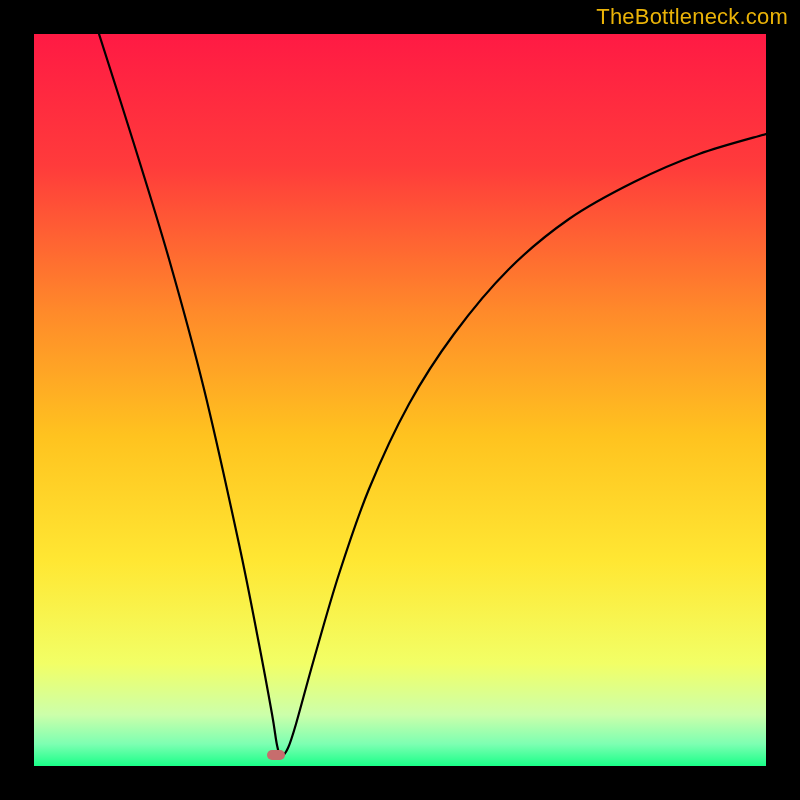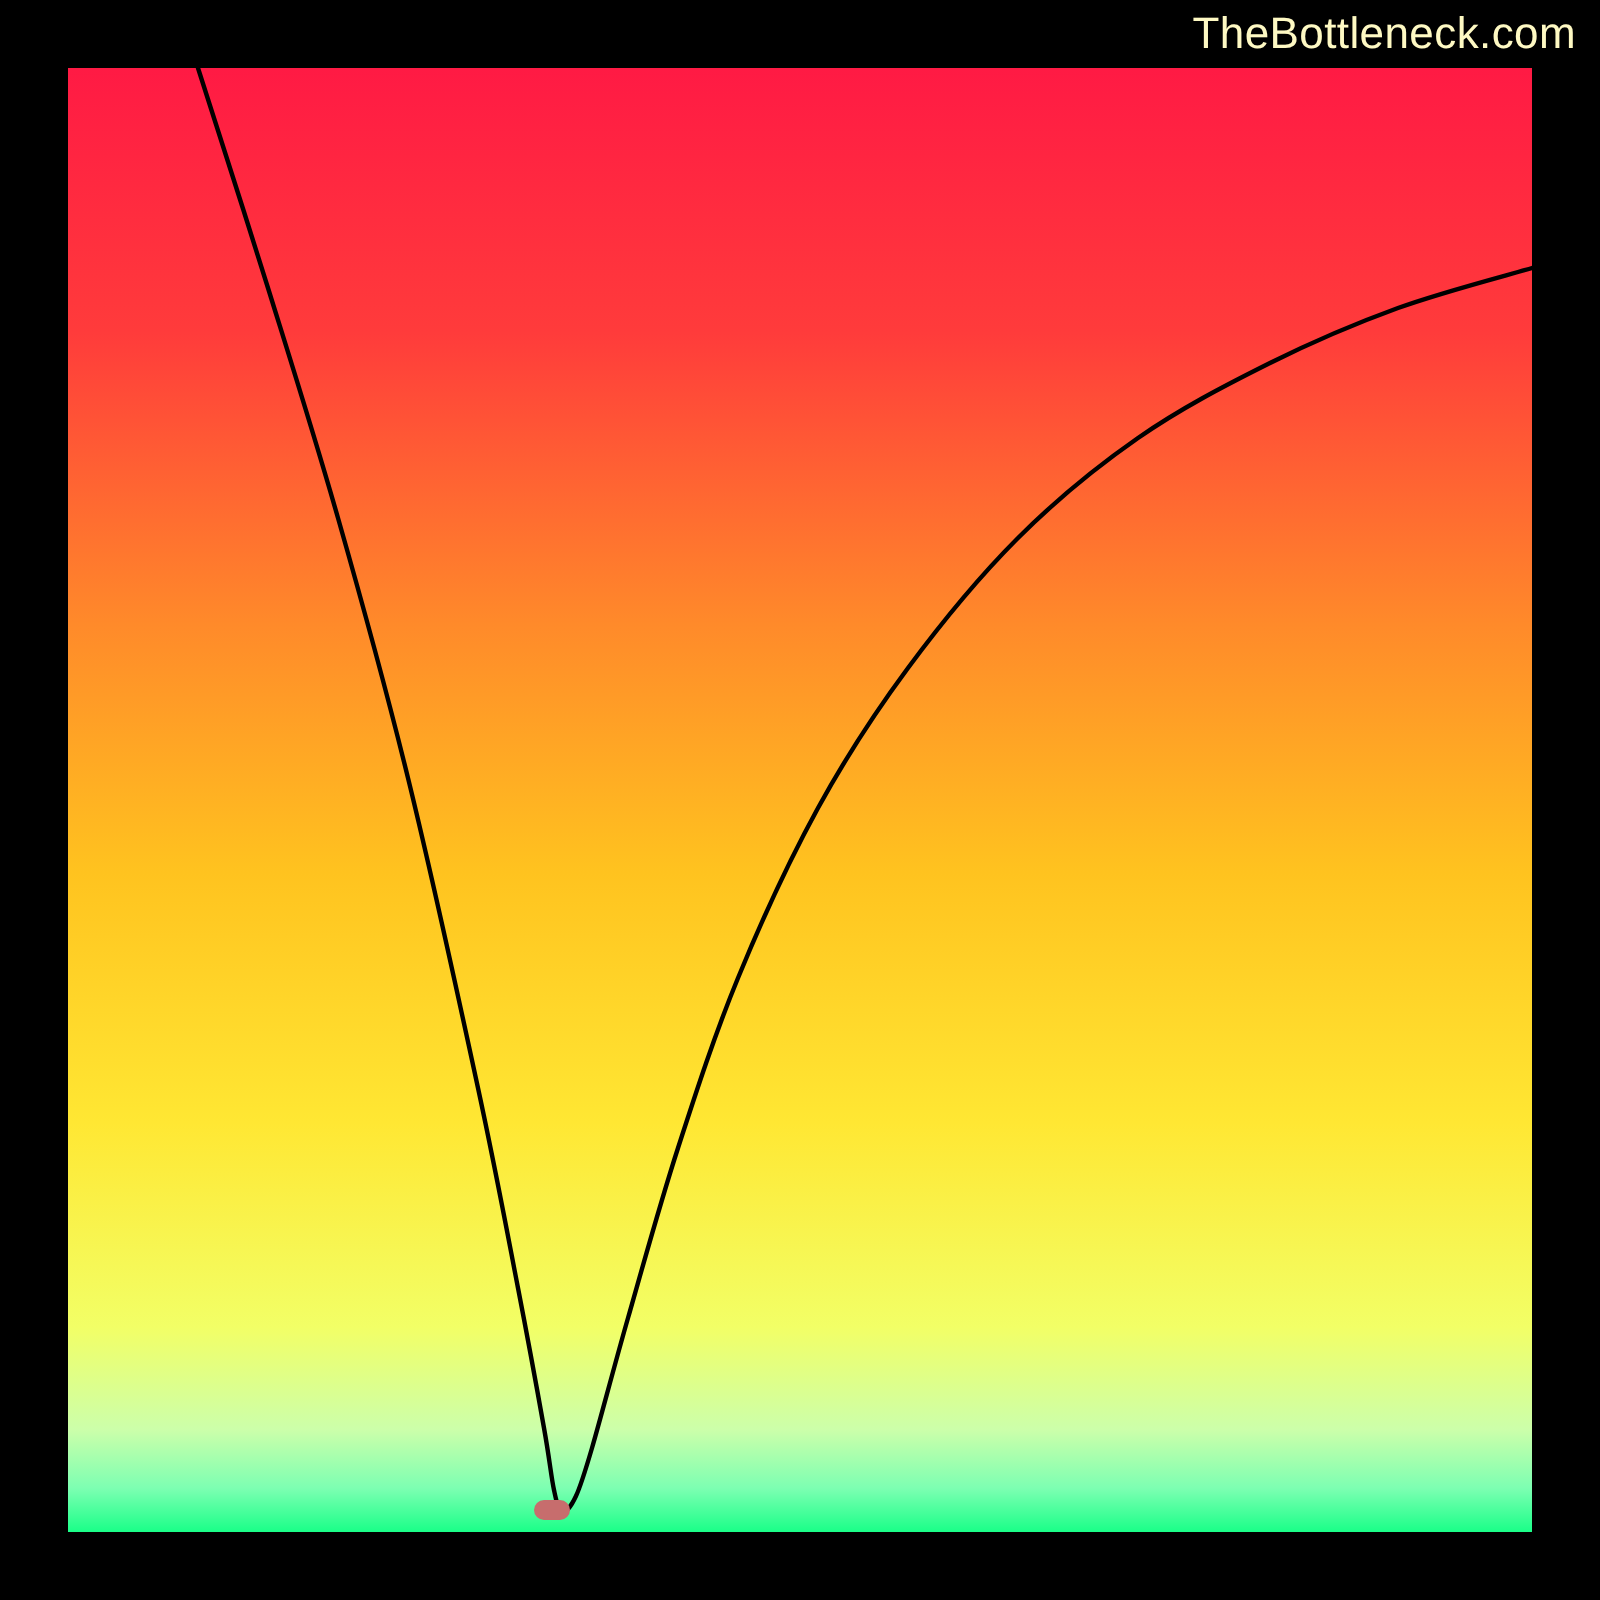--- a/index.html
+++ b/index.html
@@ -9,21 +9,21 @@
     height: 800px;
     background: #000;
     font-family: Arial, Helvetica, sans-serif;
     position: relative;
     overflow: hidden;
   }
   .watermark {
     position: absolute;
     top: 4px;
     right: 12px;
-    color: #fef9c3;
+    color: #eab308;
     font-size: 22px;
     font-weight: 500;
     letter-spacing: 0.2px;
     z-index: 50;
   }
   .plot-frame {
     position: absolute;
     left: 34px;
     top: 34px;
     width: 732px;

